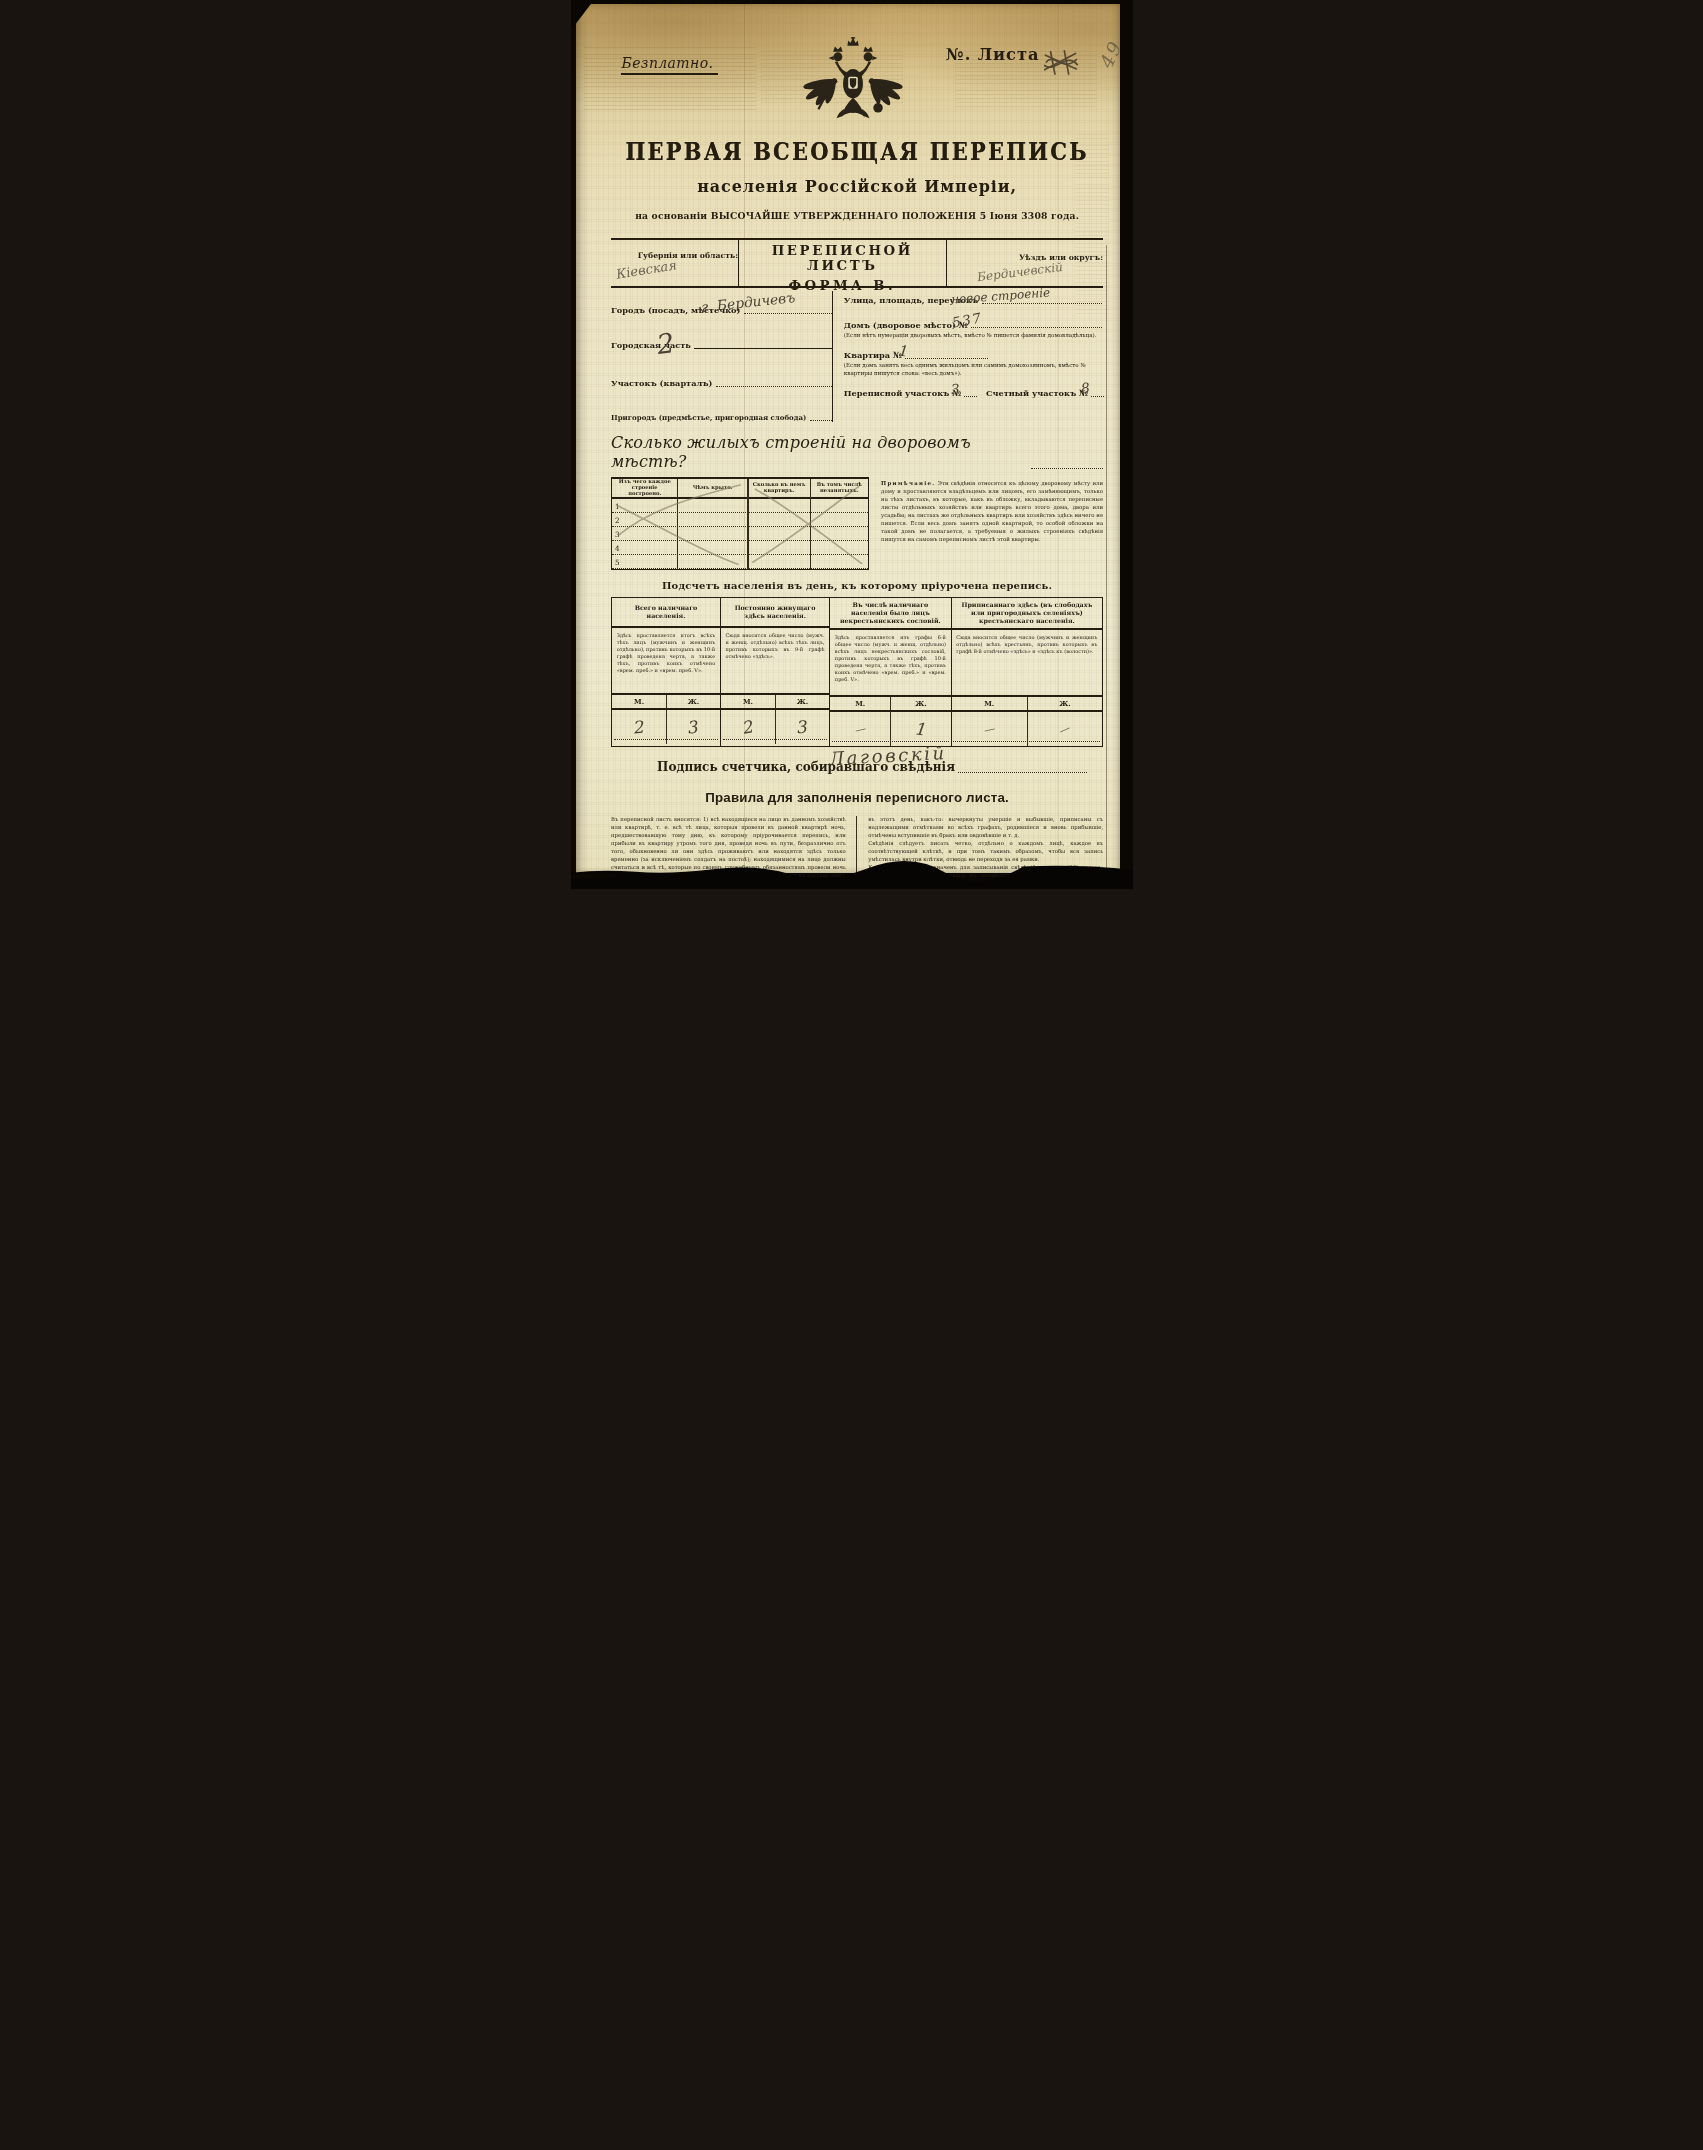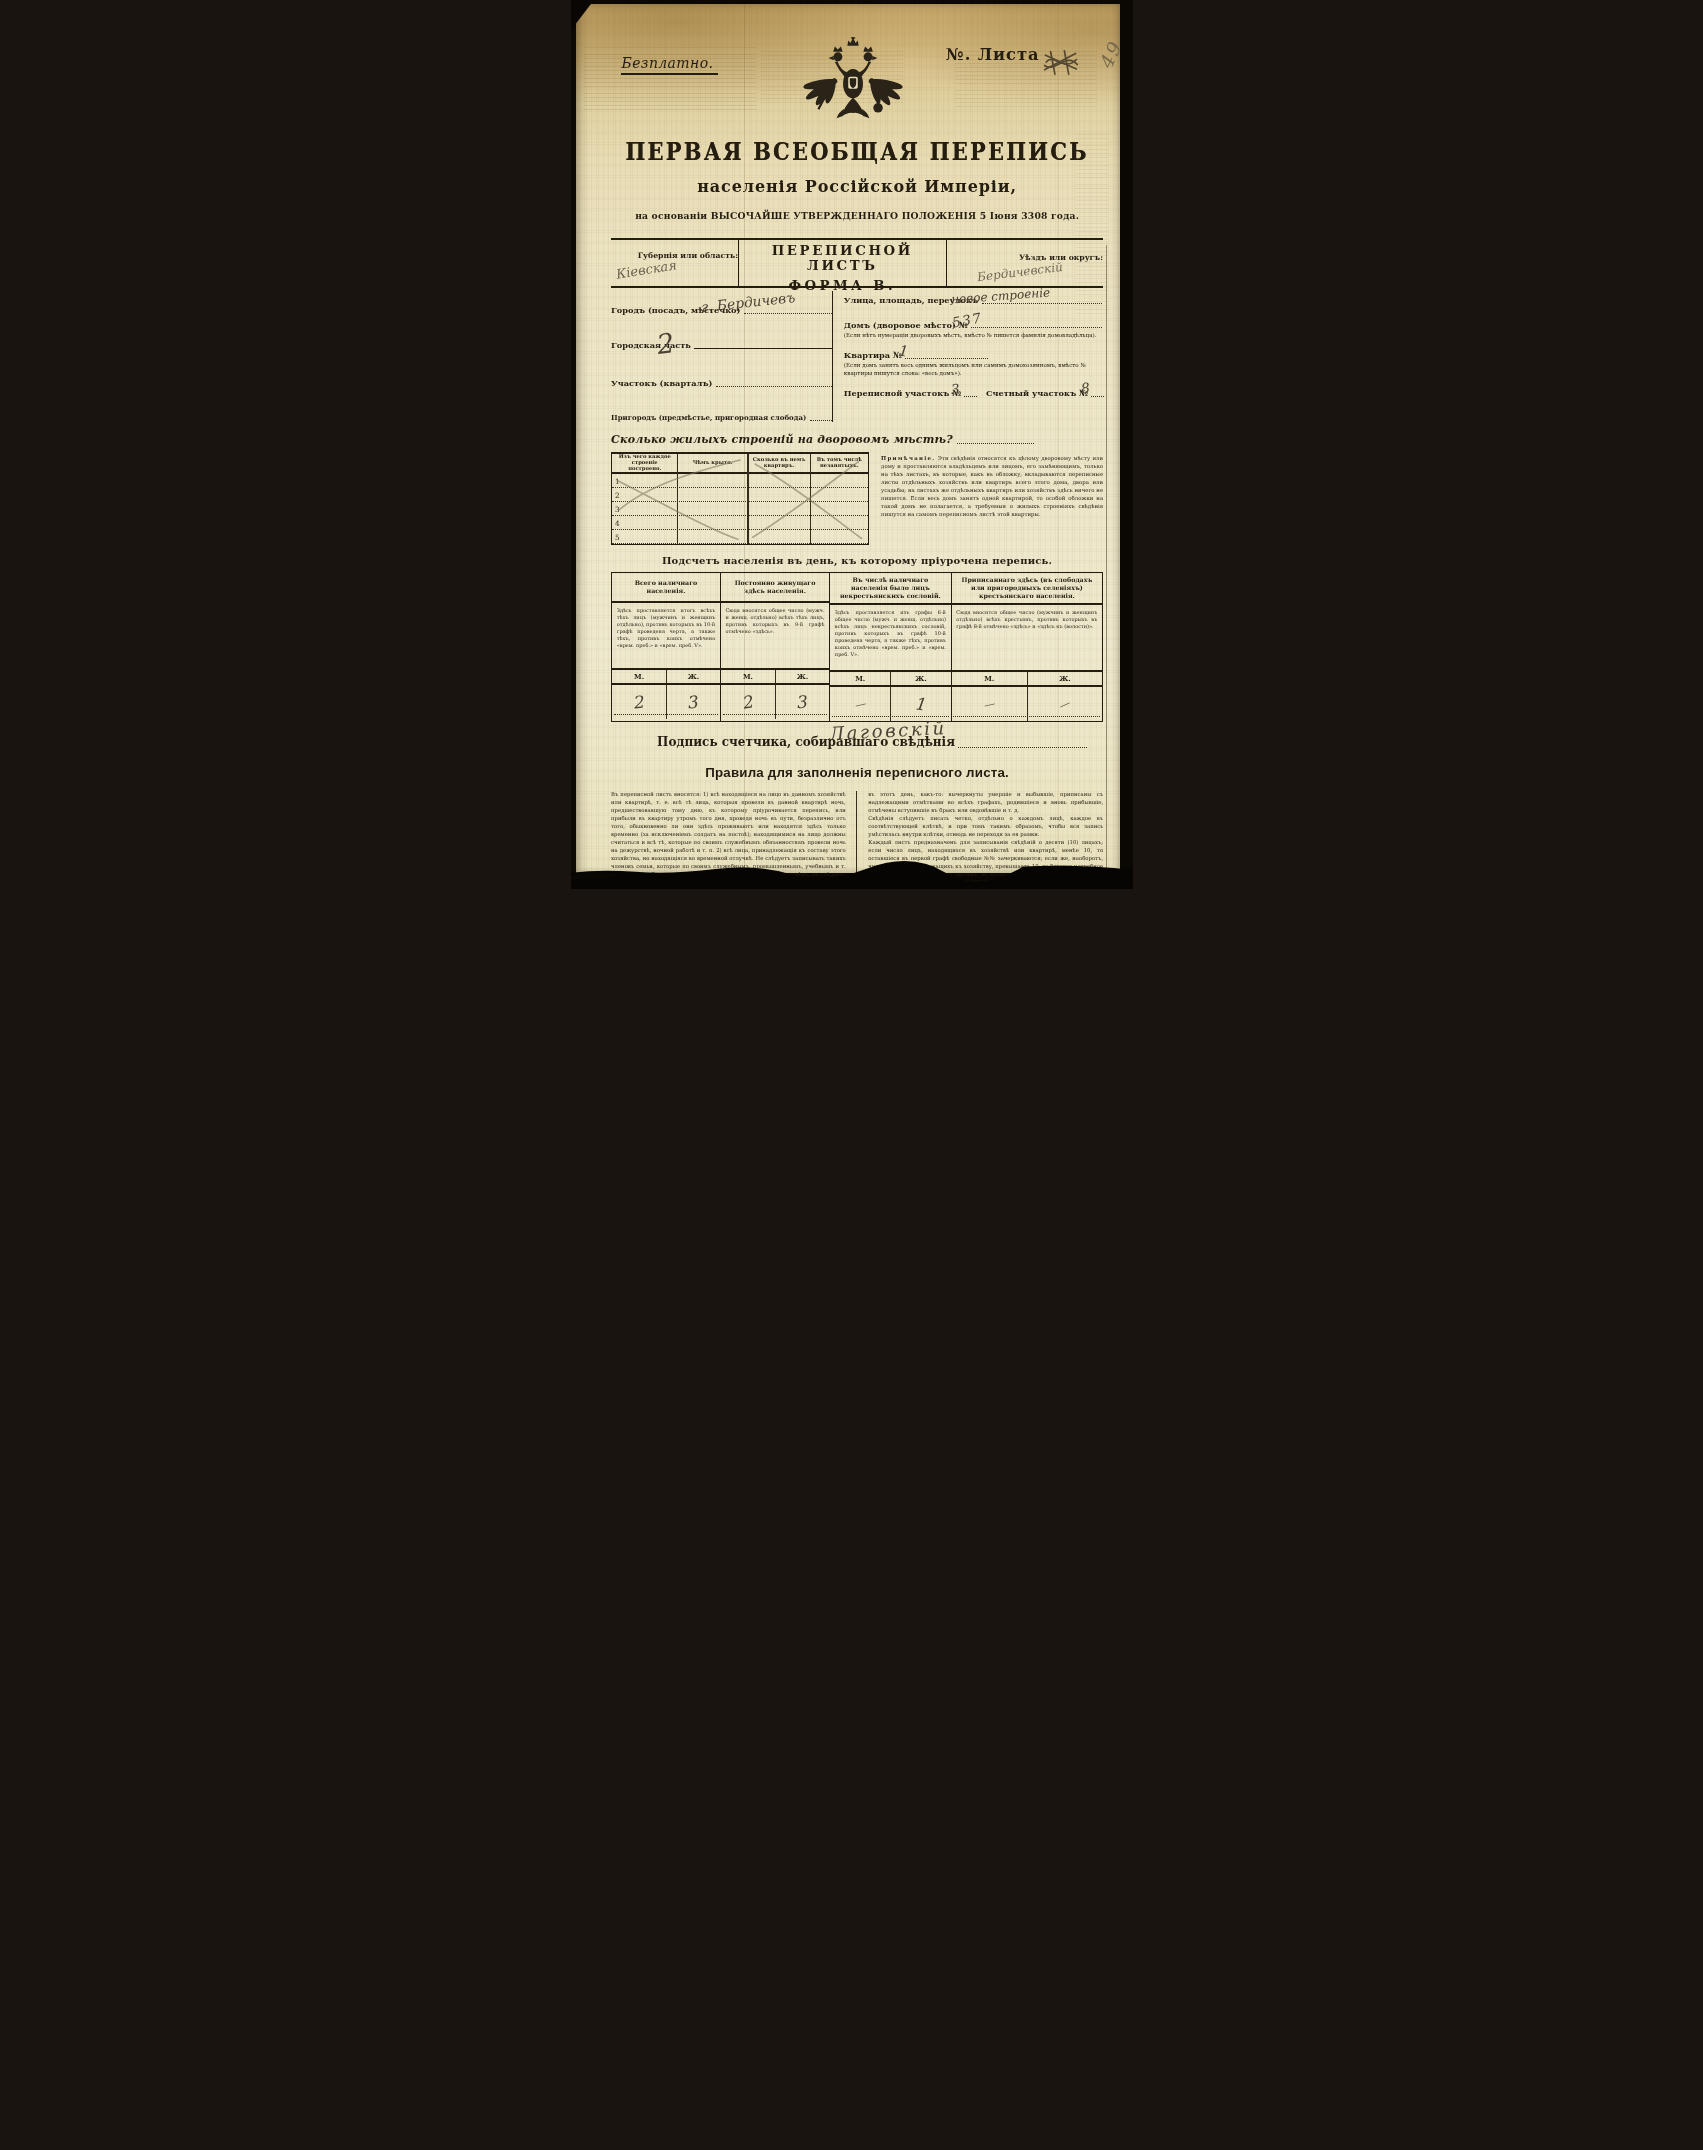--- a/index.html
+++ b/index.html
@@ -78,21 +78,21 @@
   .hw-part{left:46px; top:-7.7px; font-size:27px; transform:rotate(-7deg); line-height:.9;}
   .hw-street{left:107px; top:-6px; font-size:12px; transform:rotate(-4deg);}
   .hw-house{left:108px; top:-7.7px; font-size:13.8px; transform:rotate(-10deg); letter-spacing:1.3px;}
   .hw-apt{left:55px; top:-8.6px; font-size:14.6px; transform:rotate(6deg);}
   .hw-cd{left:107px; top:-6.9px; font-size:13.8px; transform:rotate(-6deg);}
   .hw-sd{left:95px; top:-8.6px; font-size:13.8px; transform:rotate(-8deg);}
   .gap18{height:7.7px;} .gap34{height:14.6px;} .gap40{height:17px;} .gap26{height:11.2px;}
 
   
   .bq{display:flex; align-items:flex-end; margin-top:11.2px;}
-  .bq-text{font-size:11px; font-weight:bold; font-style:italic; letter-spacing:0.2px;text-align:right;}
+  .bq-text{font-size:16px; font-weight:normal; font-style:italic; letter-spacing:0.2px;}
   .bq-dots{width:77px; border-bottom:1.1px dotted var(--paper-line); margin:0 0 1.7px 4.3px;}
   .b-wrap{display:flex; margin-top:6px; align-items:flex-start;}
   .b-table{width:258px; border:1.5px solid var(--ink); border-top:2.6px double var(--ink); position:relative; flex:none;}
   .bt-head{display:flex; border-bottom:2.2px double var(--ink); height:20px;}
   .bt-h{font-size:5.2px; font-weight:bold; text-align:center; padding:1.7px 2.6px; display:flex; align-items:center; justify-content:center; line-height:1.15;}
   .bt-h:nth-child(1){width:25.5%;}
   .bt-h:nth-child(2){width:27.5%;}
   .bt-h:nth-child(3){width:24.5%;}
   .bt-h:nth-child(4){width:22.5%;}
   .bt-row{height:14px; border-bottom:0.9px dotted var(--paper-line); position:relative;}

